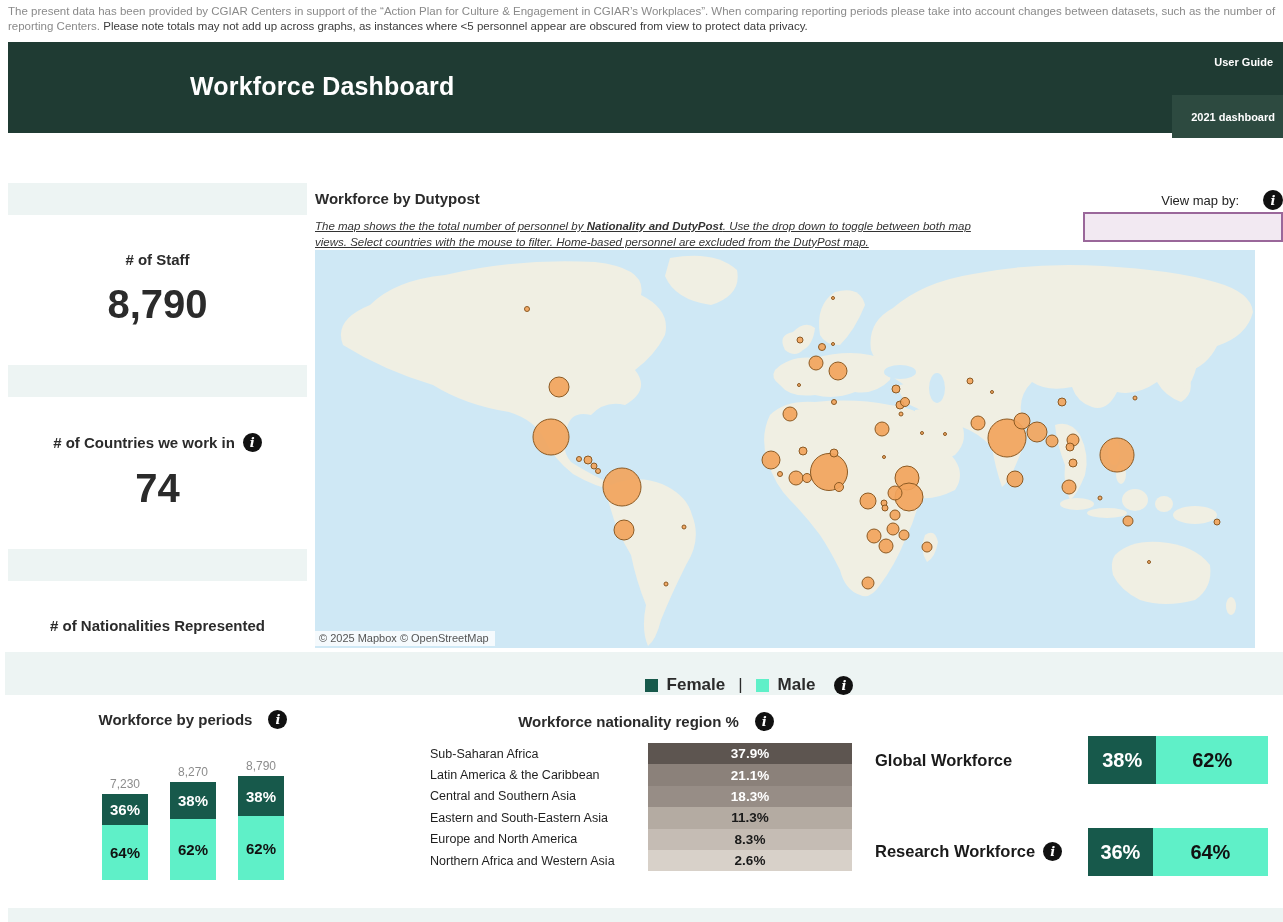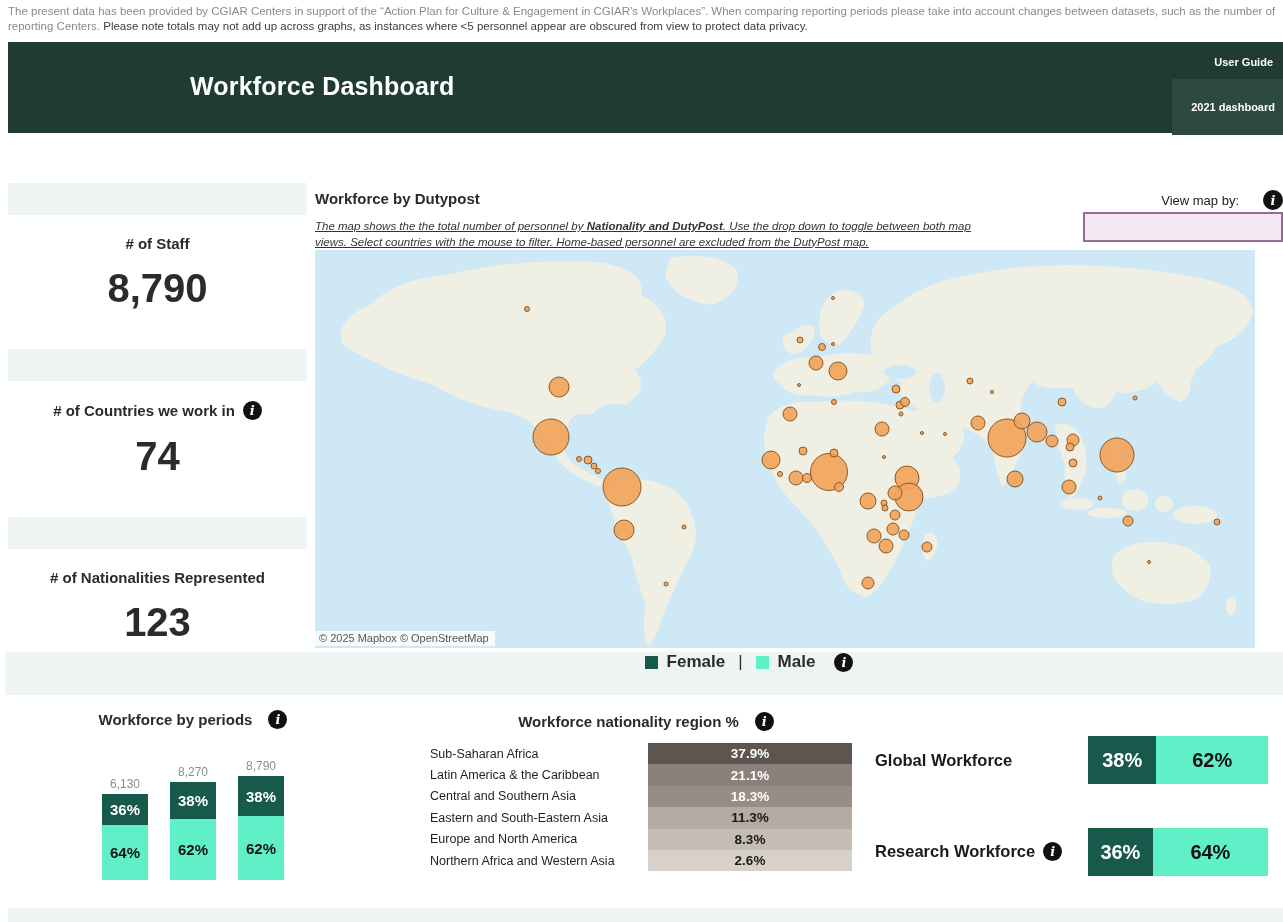--- a/index.html
+++ b/index.html
@@ -14,31 +14,31 @@
   .page{position:relative;width:1283px;height:922px;background:#fff;}
 
   
   .disclaimer{position:absolute;left:8px;top:4px;width:1270px;font-size:11.5px;line-height:15px;color:#8a8a8a;}
   .disclaimer .dark{color:#3c3c3c;}
 
   
   .header{position:absolute;left:8px;top:42px;width:1275px;height:91px;background:var(--header-green);color:#fff;}
   .header-title{position:absolute;left:182px;top:30px;font-size:25px;font-weight:bold;letter-spacing:.2px;}
   .user-guide{position:absolute;right:10px;top:14px;font-size:11px;font-weight:bold;cursor:pointer;}
-  .btn-2021{position:absolute;right:0;top:37px;width:111px;height:56px;background:var(--header-green-lt);
+  .btn-2021{position:absolute;right:0;top:53px;width:111px;height:43px;background:var(--header-green-lt);
     display:flex;align-items:center;justify-content:flex-end;padding-right:8px;font-size:11px;font-weight:bold;cursor:pointer;}
 
   
   .asof{position:absolute;left:8px;top:138px;width:1275px;height:45px;background:#f7f7f7;
     display:flex;align-items:center;padding-left:28px;font-size:21px;font-weight:bold;color:#3f3f3f;}
 
   
   .kpi-col{position:absolute;left:8px;top:183px;width:299px;height:465px;background:#fff;}
   .kpi-strip{width:100%;height:32px;background:var(--strip);}
-  .kpi-label{margin-top:20px;text-align:center;font-size:15px;font-weight:bold;color:#2b2b2b;
+  .kpi-label{margin-top:36px;text-align:center;font-size:15px;font-weight:bold;color:#2b2b2b;
     display:flex;align-items:center;justify-content:center;gap:8px;}
   .kpi-value{margin-top:14px;text-align:center;font-size:40px;font-weight:bold;color:#2b2b2b;}
   .kpi-gap{height:38px;}
 
   
   .info-icon{display:inline-flex;width:19px;height:19px;border-radius:50%;background:#111;color:#fff;
     align-items:center;justify-content:center;font-family:"DejaVu Serif",serif;font-style:italic;
     font-weight:bold;font-size:13px;flex:0 0 auto;cursor:pointer;}
 
   
@@ -49,21 +49,21 @@
     font-size:13px;color:#222;}
   .dropdown{position:absolute;left:768px;top:22px;width:200px;height:30px;background:var(--dropdown-bg);
     border:2px solid var(--dropdown-border);cursor:pointer;font-size:12px;color:#333;padding:6px;}
   .map-box{position:absolute;left:0;top:60px;width:940px;height:398px;}
   .map-box svg{display:block;}
   .attribution{position:absolute;left:0;bottom:2px;background:rgba(255,255,255,.78);
     font-size:11px;color:#555;padding:1px 6px 2px 4px;}
 
   
   .legend-strip{position:absolute;left:5px;top:652px;width:1278px;height:43px;background:var(--strip);
-    display:flex;align-items:flex-start;justify-content:center;}
+    display:flex;align-items:flex-end;justify-content:center;}
   .legend-inner{display:flex;align-items:center;gap:9px;position:relative;left:105px;
     font-size:17px;font-weight:600;color:#2b2b2b;}
   .legend-swatch{width:13px;height:13px;display:inline-block;}
   .legend-sep{color:#2b2b2b;font-weight:400;margin:0 4px;}
 
   
   .periods{position:absolute;left:12px;top:710px;width:362px;height:196px;}
   .periods-title-row,.regions-title-row{display:flex;align-items:center;justify-content:center;gap:16px;}
   .chart-title{font-size:15px;font-weight:bold;color:#2b2b2b;}
   .bars-row{position:absolute;left:0;bottom:26px;width:100%;display:flex;align-items:flex-end;justify-content:center;gap:22px;}
@@ -283,21 +283,21 @@
     </div>
   </div>
 
   <div class="periods">
     <div class="periods-title-row">
       <span class="chart-title">Workforce by periods</span>
       <span class="info-icon">i</span>
     </div>
     <div class="bars-row" id="periods-bars">
         <div class="bar-col">
-          <div class="bar-total">6,130</div>
+          <div class="bar-total">7,230</div>
           <div class="bar-stack">
             <div class="seg-female" style="height: 31px;">36%</div>
             <div class="seg-male" style="height: 55px;">64%</div>
           </div>
         </div>
         <div class="bar-col">
           <div class="bar-total">8,270</div>
           <div class="bar-stack">
             <div class="seg-female" style="height: 37px;">38%</div>
             <div class="seg-male" style="height: 61px;">62%</div>

